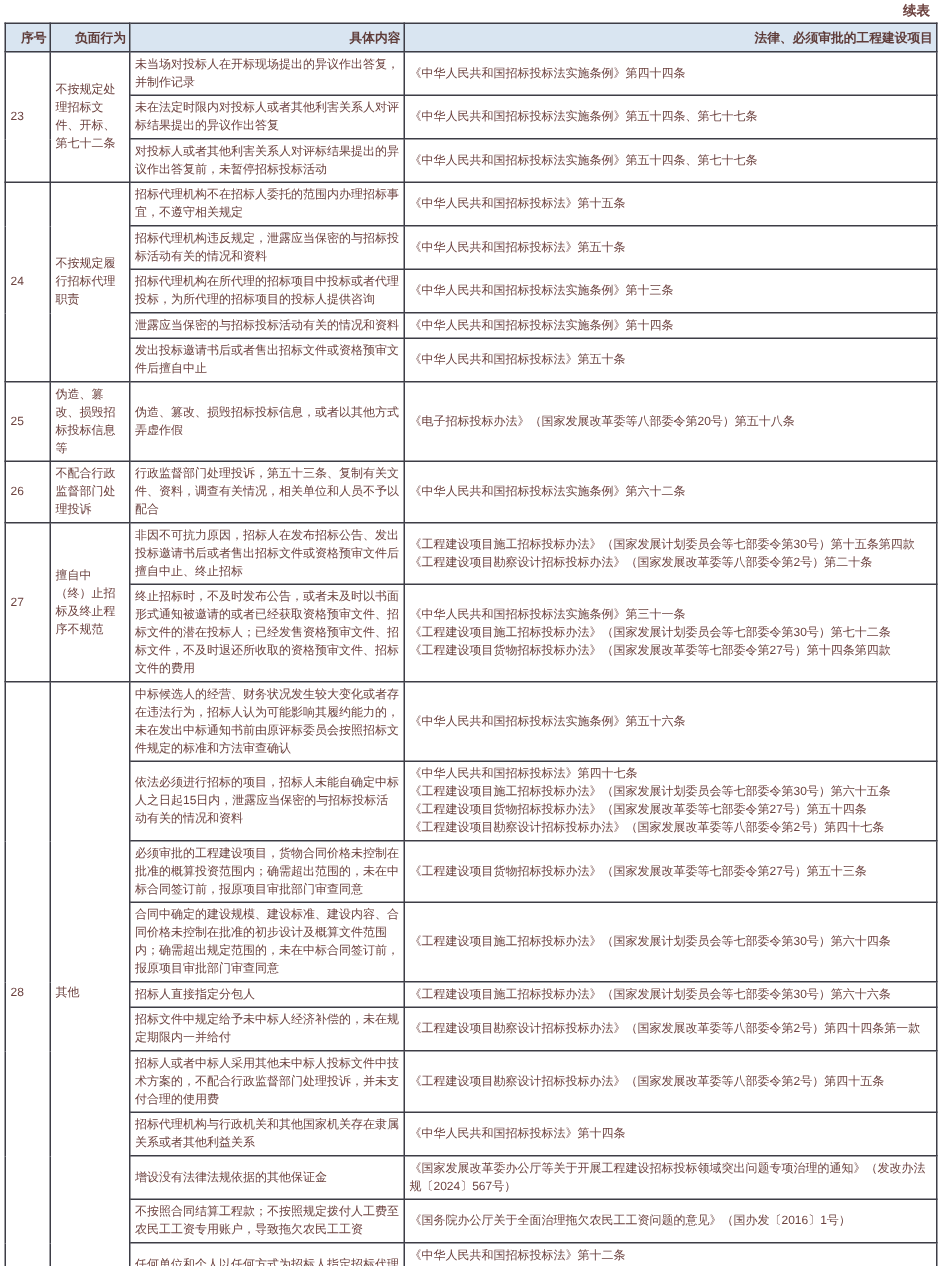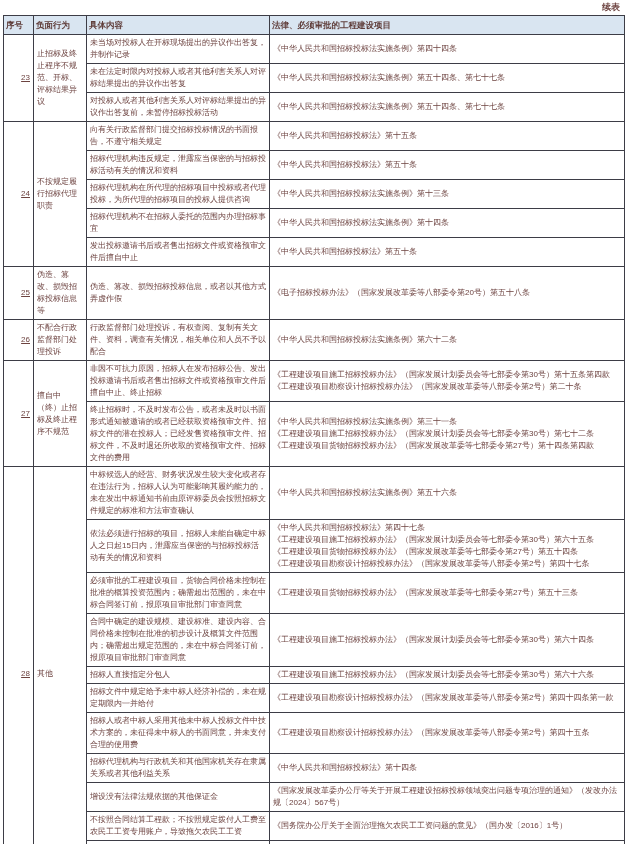--- a/index.html
+++ b/index.html
@@ -18,24 +18,24 @@
     border-collapse:collapse;table-layout:fixed;
     width:621px;margin:0 3px;
   }
   .vtable th,.vtable td{
     border:1px solid #3d3d46;
     font-size:8px;line-height:12px;
     padding:2px 3px;vertical-align:middle;
     word-break:break-all;box-sizing:border-box;
   }
   .vtable th{
-    background:#d9e5f1;text-align:left;font-weight:bold;
+    background:#d9e5f1;text-align:right;font-weight:bold;
     font-size:8.5px;padding:3px 2px;color:#5f3d3a;
   }
-  td.num{text-align:right;text-decoration:underline;}
+  td.num{text-align:left;}
   td.behavior{}
   td.content{}
   td.basis{white-space:pre-line;}
 </style>
 </head>
 <body>
 
 <div class="page">
   <div class="continued">续表</div>
 
@@ -50,64 +50,64 @@
       <tr id="header-row">
           <th>序号</th>
           <th>负面行为</th>
           <th>具体内容</th>
           <th>法律、必须审批的工程建设项目</th>
         </tr>
     </thead>
     <tbody id="table-body">
         <tr>
           <td class="num" rowspan="3">23</td>
-          <td class="behavior" rowspan="3">止招标及终止程序不规范、开标、评标结果异议</td>
+          <td class="behavior" rowspan="3">不按规定处理招标文件、开标、第七十二条</td>
           <td class="content">未当场对投标人在开标现场提出的异议作出答复，并制作记录</td>
           <td class="basis">《中华人民共和国招标投标法实施条例》第四十四条</td>
         </tr>
         <tr>
           <td class="content">未在法定时限内对投标人或者其他利害关系人对评标结果提出的异议作出答复</td>
           <td class="basis">《中华人民共和国招标投标法实施条例》第五十四条、第七十七条</td>
         </tr>
         <tr>
           <td class="content">对投标人或者其他利害关系人对评标结果提出的异议作出答复前，未暂停招标投标活动</td>
           <td class="basis">《中华人民共和国招标投标法实施条例》第五十四条、第七十七条</td>
         </tr>
         <tr>
           <td class="num" rowspan="5">24</td>
           <td class="behavior" rowspan="5">不按规定履行招标代理职责</td>
-          <td class="content">向有关行政监督部门提交招标投标情况的书面报告，不遵守相关规定</td>
+          <td class="content">招标代理机构不在招标人委托的范围内办理招标事宜，不遵守相关规定</td>
           <td class="basis">《中华人民共和国招标投标法》第十五条</td>
         </tr>
         <tr>
           <td class="content">招标代理机构违反规定，泄露应当保密的与招标投标活动有关的情况和资料</td>
           <td class="basis">《中华人民共和国招标投标法》第五十条</td>
         </tr>
         <tr>
           <td class="content">招标代理机构在所代理的招标项目中投标或者代理投标，为所代理的招标项目的投标人提供咨询</td>
           <td class="basis">《中华人民共和国招标投标法实施条例》第十三条</td>
         </tr>
         <tr>
-          <td class="content">招标代理机构不在招标人委托的范围内办理招标事宜</td>
+          <td class="content">泄露应当保密的与招标投标活动有关的情况和资料</td>
           <td class="basis">《中华人民共和国招标投标法实施条例》第十四条</td>
         </tr>
         <tr>
           <td class="content">发出投标邀请书后或者售出招标文件或资格预审文件后擅自中止</td>
           <td class="basis">《中华人民共和国招标投标法》第五十条</td>
         </tr>
         <tr>
           <td class="num" rowspan="1">25</td>
           <td class="behavior" rowspan="1">伪造、篡改、损毁招标投标信息等</td>
           <td class="content">伪造、篡改、损毁招标投标信息，或者以其他方式弄虚作假</td>
           <td class="basis">《电子招标投标办法》（国家发展改革委等八部委令第20号）第五十八条</td>
         </tr>
         <tr>
           <td class="num" rowspan="1">26</td>
           <td class="behavior" rowspan="1">不配合行政监督部门处理投诉</td>
-          <td class="content">行政监督部门处理投诉，有权查阅、复制有关文件、资料，调查有关情况，相关单位和人员不予以配合</td>
+          <td class="content">行政监督部门处理投诉，第五十三条、复制有关文件、资料，调查有关情况，相关单位和人员不予以配合</td>
           <td class="basis">《中华人民共和国招标投标法实施条例》第六十二条</td>
         </tr>
         <tr>
           <td class="num" rowspan="2">27</td>
           <td class="behavior" rowspan="2">擅自中（终）止招标及终止程序不规范</td>
           <td class="content">非因不可抗力原因，招标人在发布招标公告、发出投标邀请书后或者售出招标文件或资格预审文件后擅自中止、终止招标</td>
           <td class="basis">《工程建设项目施工招标投标办法》（国家发展计划委员会等七部委令第30号）第十五条第四款
 《工程建设项目勘察设计招标投标办法》（国家发展改革委等八部委令第2号）第二十条</td>
         </tr>
         <tr>
@@ -139,21 +139,21 @@
         </tr>
         <tr>
           <td class="content">招标人直接指定分包人</td>
           <td class="basis">《工程建设项目施工招标投标办法》（国家发展计划委员会等七部委令第30号）第六十六条</td>
         </tr>
         <tr>
           <td class="content">招标文件中规定给予未中标人经济补偿的，未在规定期限内一并给付</td>
           <td class="basis">《工程建设项目勘察设计招标投标办法》（国家发展改革委等八部委令第2号）第四十四条第一款</td>
         </tr>
         <tr>
-          <td class="content">招标人或者中标人采用其他未中标人投标文件中技术方案的，未征得未中标人的书面同意，并未支付合理的使用费</td>
+          <td class="content">招标人或者中标人采用其他未中标人投标文件中技术方案的，不配合行政监督部门处理投诉，并未支付合理的使用费</td>
           <td class="basis">《工程建设项目勘察设计招标投标办法》（国家发展改革委等八部委令第2号）第四十五条</td>
         </tr>
         <tr>
           <td class="content">招标代理机构与行政机关和其他国家机关存在隶属关系或者其他利益关系</td>
           <td class="basis">《中华人民共和国招标投标法》第十四条</td>
         </tr>
         <tr>
           <td class="content">增设没有法律法规依据的其他保证金</td>
           <td class="basis">《国家发展改革委办公厅等关于开展工程建设招标投标领域突出问题专项治理的通知》（发改办法规〔2024〕567号）</td>
         </tr>

